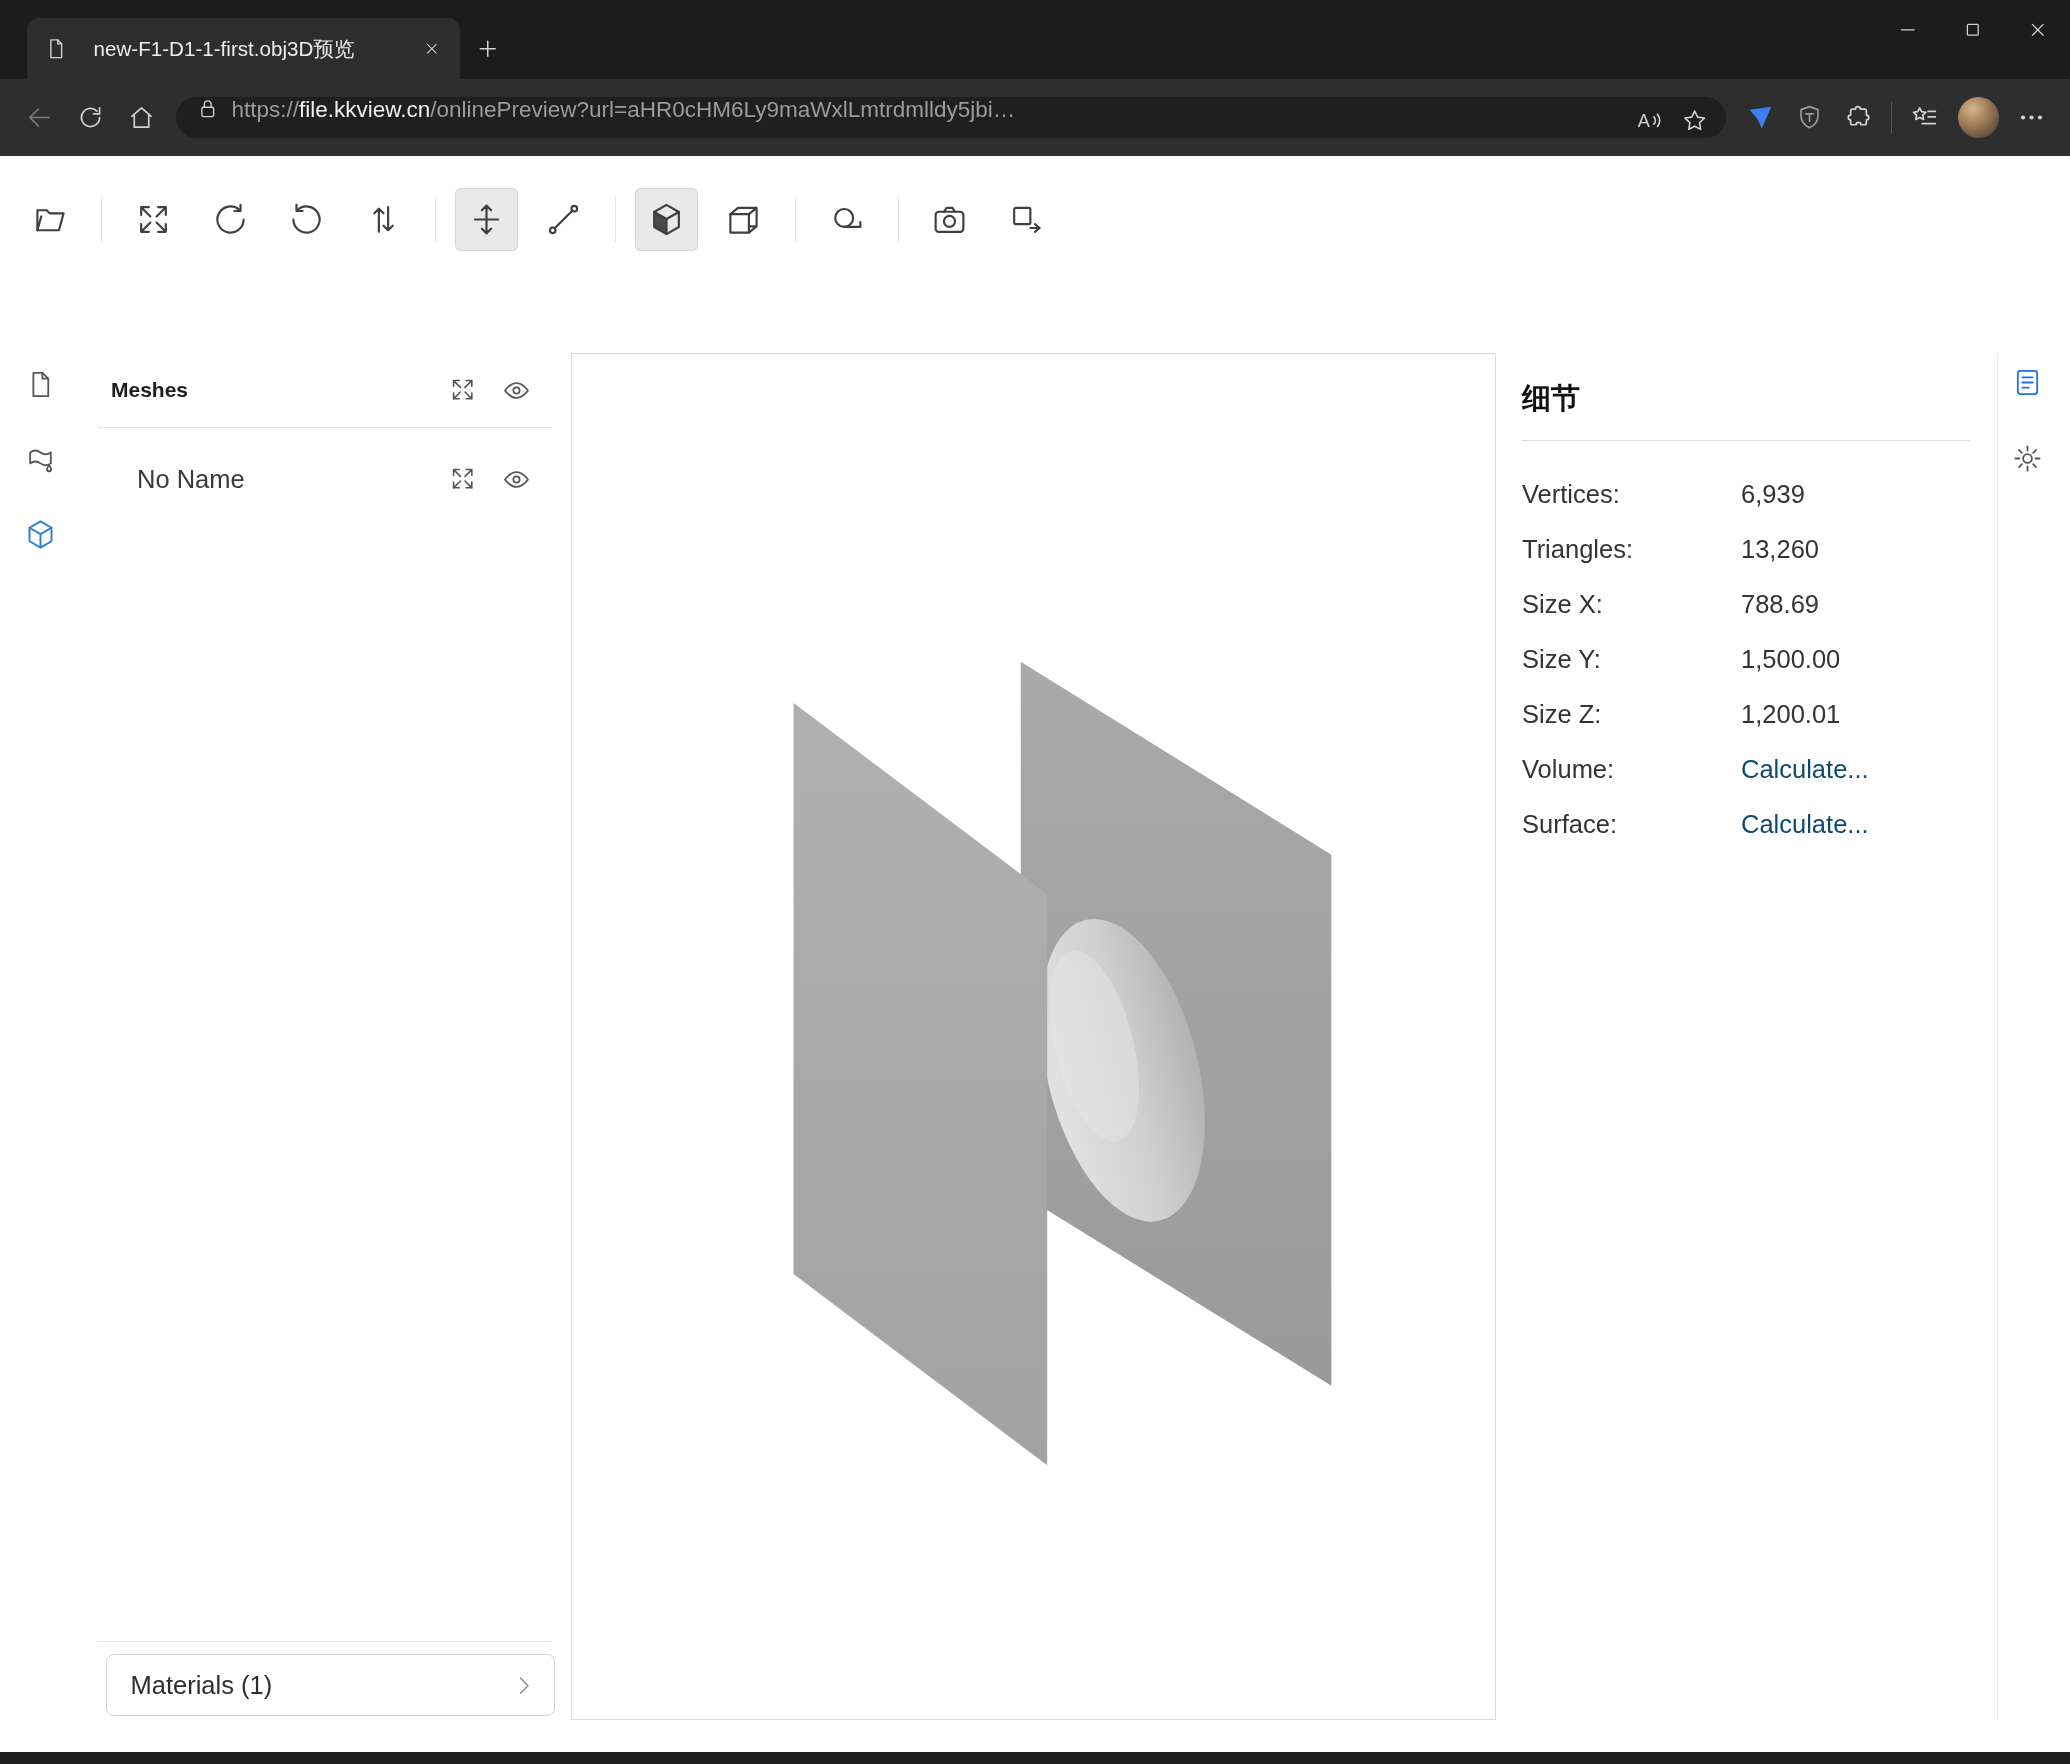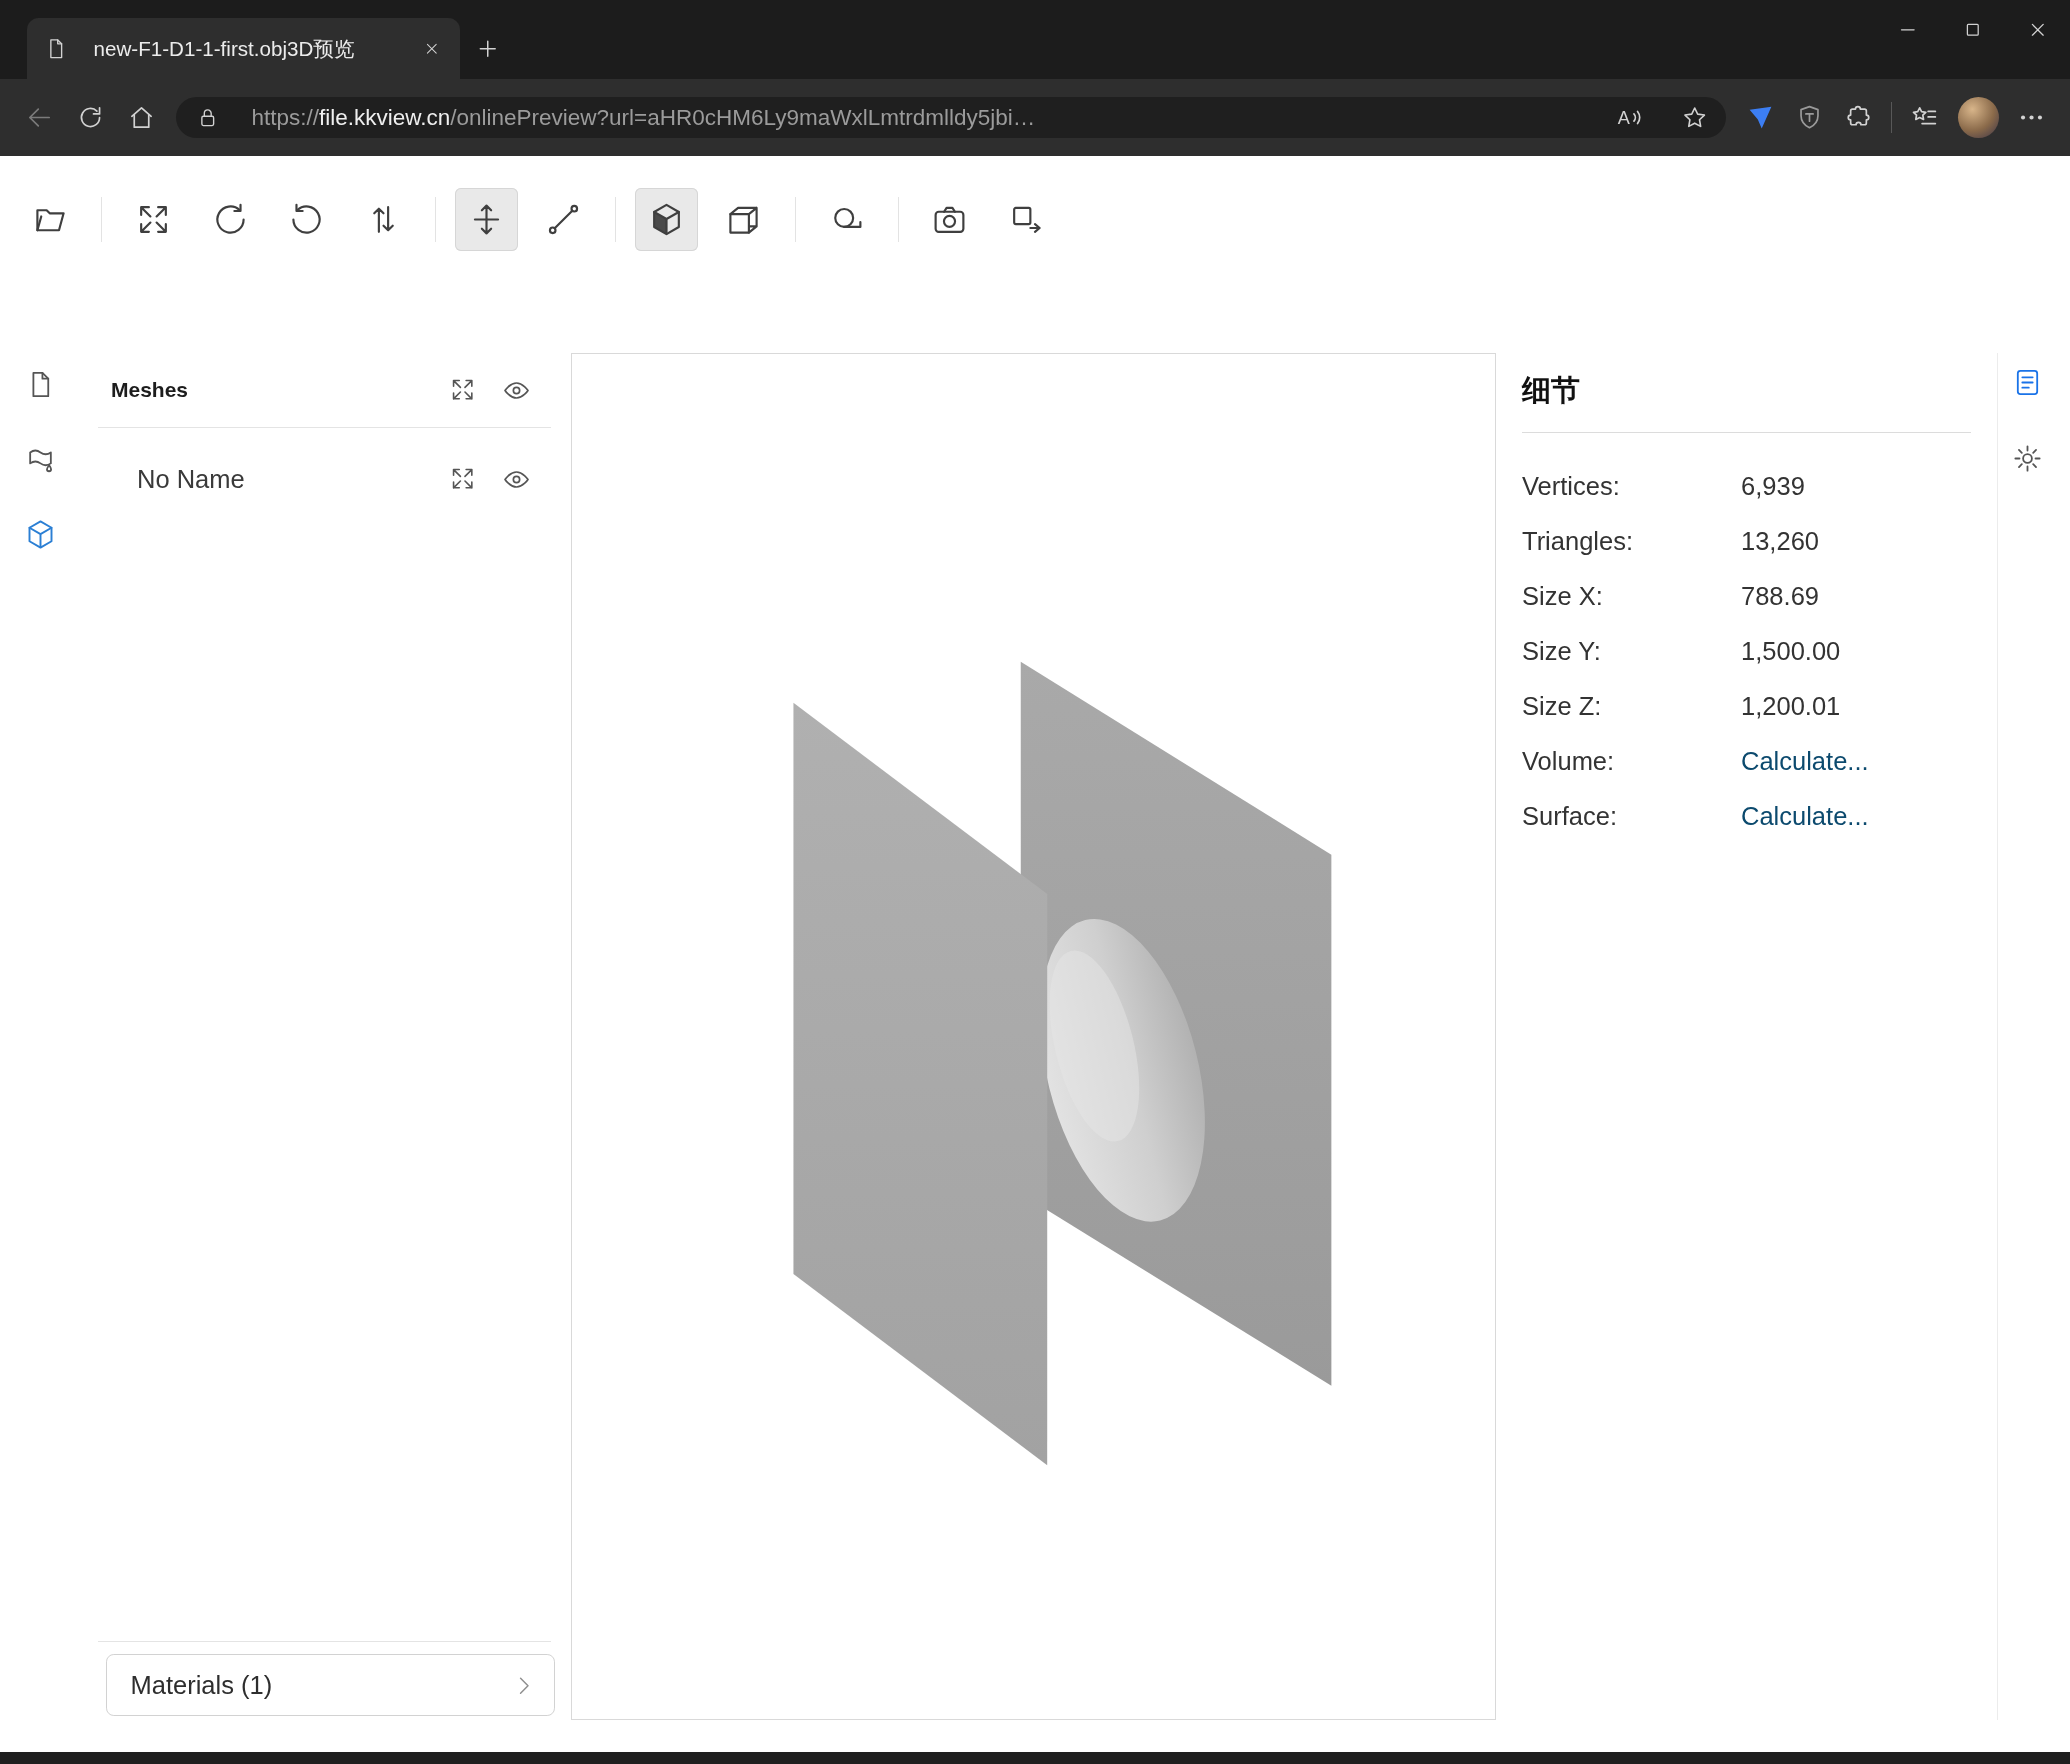--- a/index.html
+++ b/index.html
@@ -18,22 +18,22 @@
   .tab{margin-left:26.5px;width:433px;height:61px;background:#2e2e2e;border-radius:11.8px 11.8px 0 0;
        display:flex;align-items:center;gap:26px;padding:0 11.8px 0 17.6px;box-sizing:border-box;}
   .tab-title{flex:1;color:#ececec;font-size:20.6px;white-space:nowrap;overflow:hidden;}
   .tab-close{width:31px;height:31px;display:flex;align-items:center;justify-content:center;border-radius:5.9px;}
   .newtab{width:57px;height:61px;display:flex;align-items:center;justify-content:center;}
   .winctl{position:absolute;top:0;right:0;display:flex;height:59px;}
   .winbtn{width:65px;display:flex;align-items:center;justify-content:center;}
 
   .navbar{height:77px;background:#2e2e2e;display:flex;align-items:center;padding:0 13.7px;}
   .navbtn{width:51px;height:51px;display:flex;align-items:center;justify-content:center;border-radius:7.8px;flex:none;}
-  .addressbar{flex:1;height:41px;background:#1f1f1f;border-radius:26.5px;display:flex;align-items:center;
-              padding:0 7.8px 0 19.6px;margin:0 9.8px;min-width:0;gap:20px;}
+  .addressbar{flex:1;height:41px;background:#1f1f1f;border-radius:26.5px;display:flex;align-items:flex-start;
+              padding:0 7.8px 0 19.6px;margin:0 9.8px;min-width:0;}
   .url{flex:1;font-size:22.5px;white-space:nowrap;overflow:hidden;margin-left:11.8px;color:#9b9b9b;}
   .url .domain{color:#efefef;}
   .pillbtn{width:47px;height:47px;display:flex;align-items:center;justify-content:center;flex:none;}
   .extbtn{width:49px;height:47px;display:flex;align-items:center;justify-content:center;flex:none;}
   .navdiv{width:1px;height:31px;background:#585858;margin:0 7.8px;flex:none;}
   .avatar{width:41px;height:41px;border-radius:50%;flex:none;margin:0 8.8px;
           background:radial-gradient(circle at 35% 30%,#d8b58a,#8a6a4a 55%,#3a3347);}
   .ra-text{font-size:15px;font-family:"Liberation Sans",sans-serif;}
 
   
@@ -55,21 +55,21 @@
   .mesh-item{display:flex;align-items:center;height:102px;padding:0 19.6px 0 55px;box-sizing:border-box;}
   .mesh-name{flex:1;font-size:25.5px;color:#3a3a3a;}
   .mat-div{position:absolute;bottom:78px;left:15.7px;right:0;height:1px;background:#e4e4e4;}
   .materials-btn{position:absolute;bottom:3.9px;left:24px;width:449px;height:62px;border:1px solid #d2d2d2;
                  border-radius:7.8px;display:flex;align-items:center;padding:0 17.6px 0 23.5px;box-sizing:border-box;background:#fff;}
   .materials-label{flex:1;font-size:25.5px;color:#2e2e2e;}
 
   .viewport{position:absolute;left:571px;top:196px;width:925px;height:1367px;border:1px solid #d9d9d9;
             box-sizing:border-box;background:#fff;}
 
-  .details-panel{position:absolute;left:1522px;top:192px;width:461px;}
+  .details-panel{position:absolute;left:1522px;top:200px;width:461px;}
   .details-title{font-size:29px;font-weight:bold;color:#111;margin-top:21.6px;}
   .details-div{height:1px;background:#dcdcdc;margin-top:21.6px;width:449px;}
   .details-rows{margin-top:25.5px;}
   .drow{display:flex;height:55px;align-items:center;font-size:25.5px;color:#333;}
   .dlabel{width:219px;}
   .dvalue.link{color:#0c4a6e;cursor:pointer;}
 
   .right-divider{position:absolute;left:1997px;top:196px;height:1367px;width:1px;background:#ececec;}
   .right-strip{position:absolute;left:2005px;top:204px;display:flex;flex-direction:column;gap:33px;}
 

